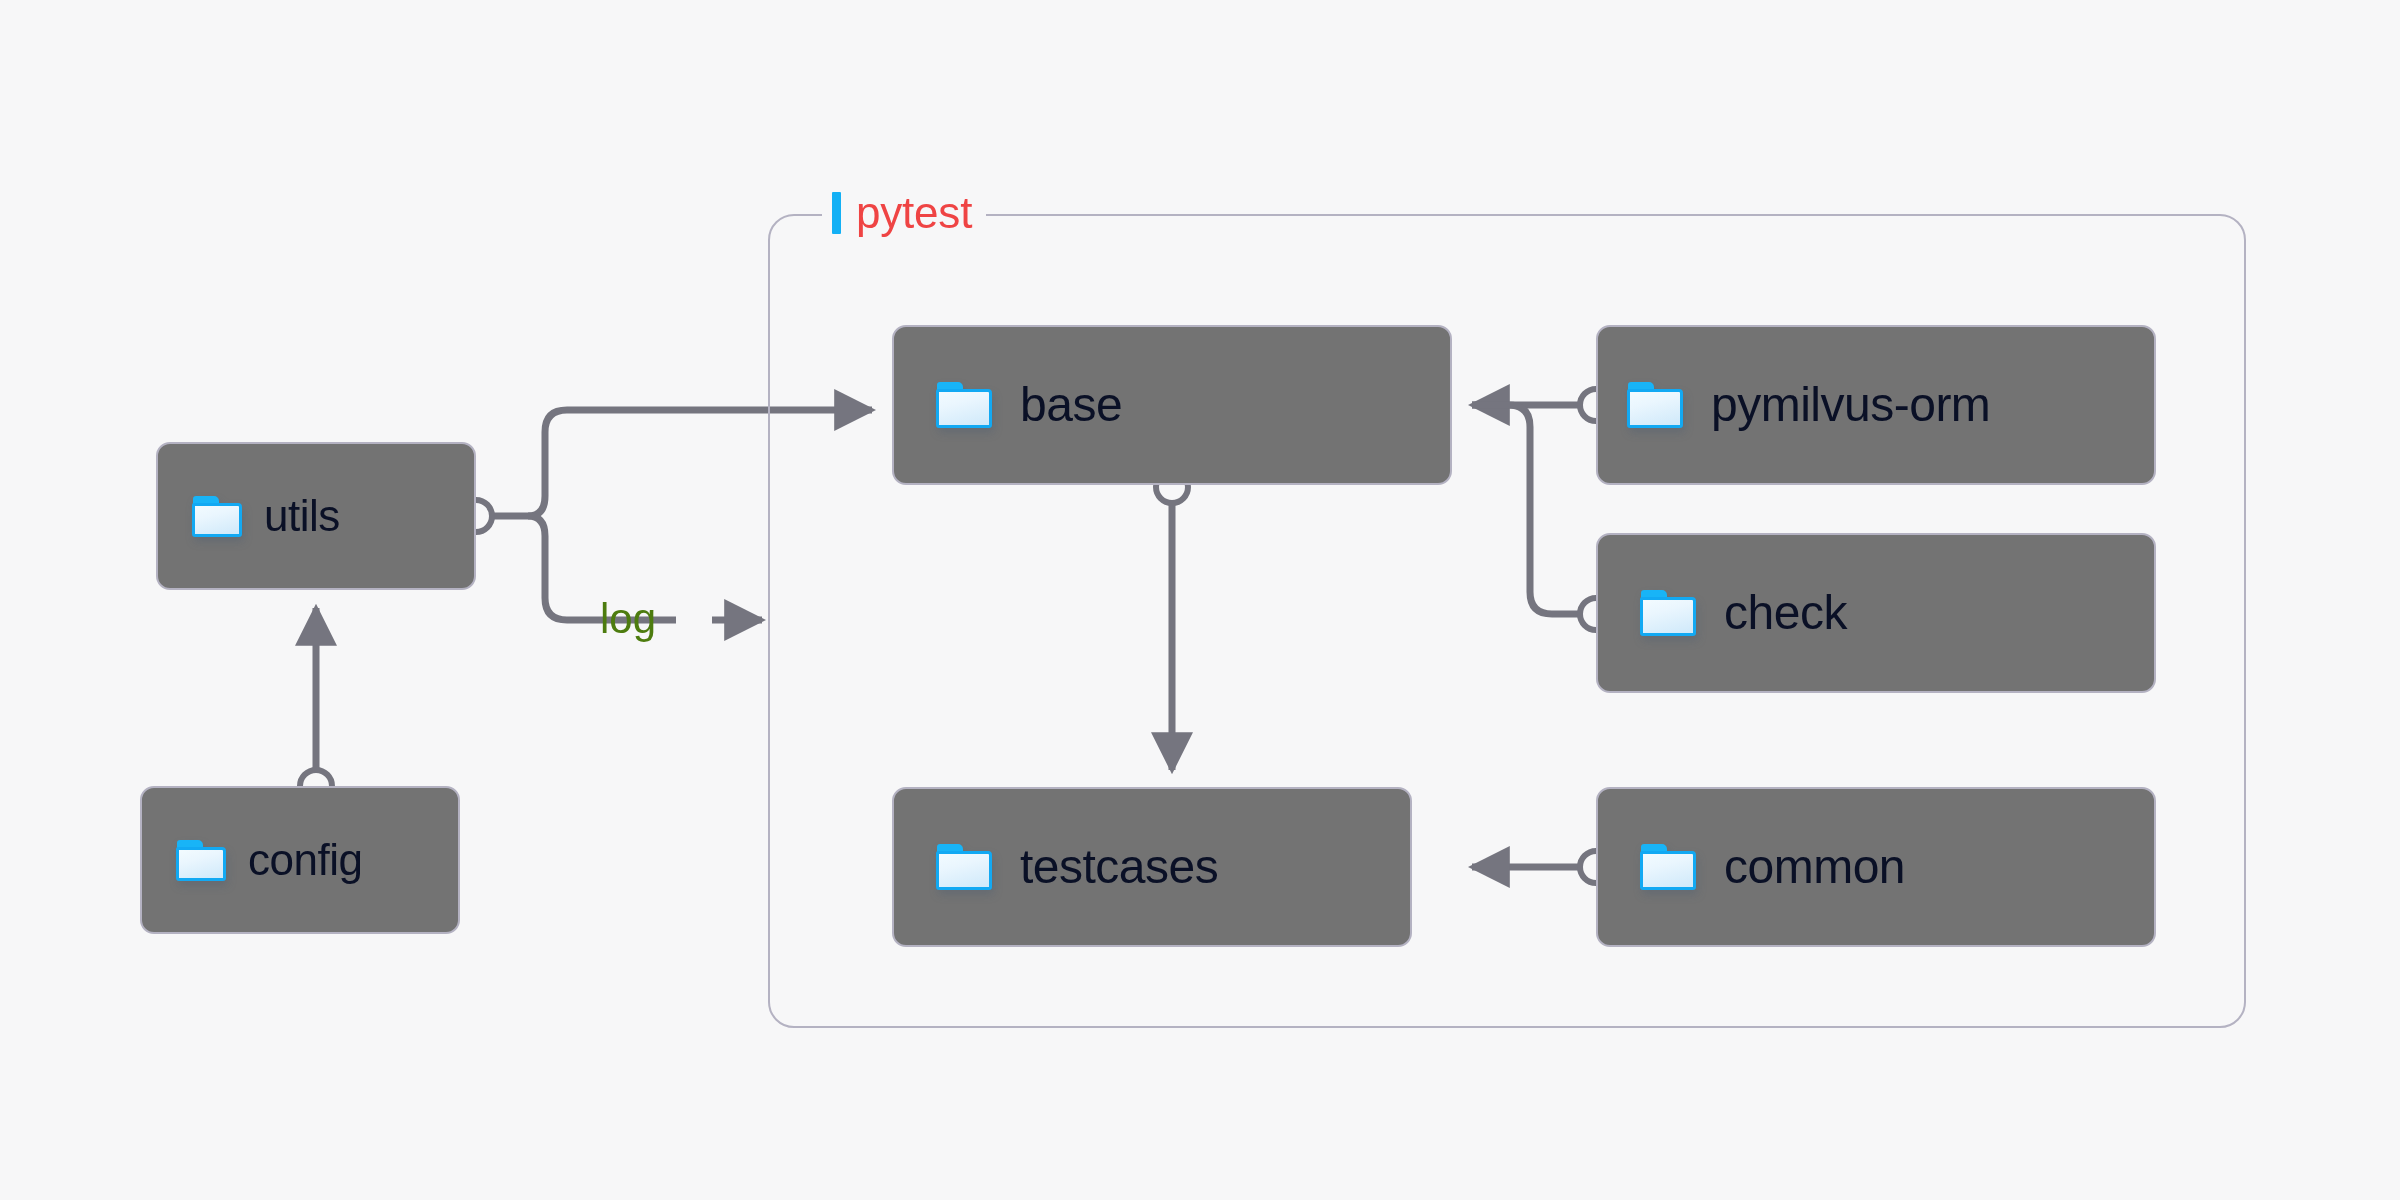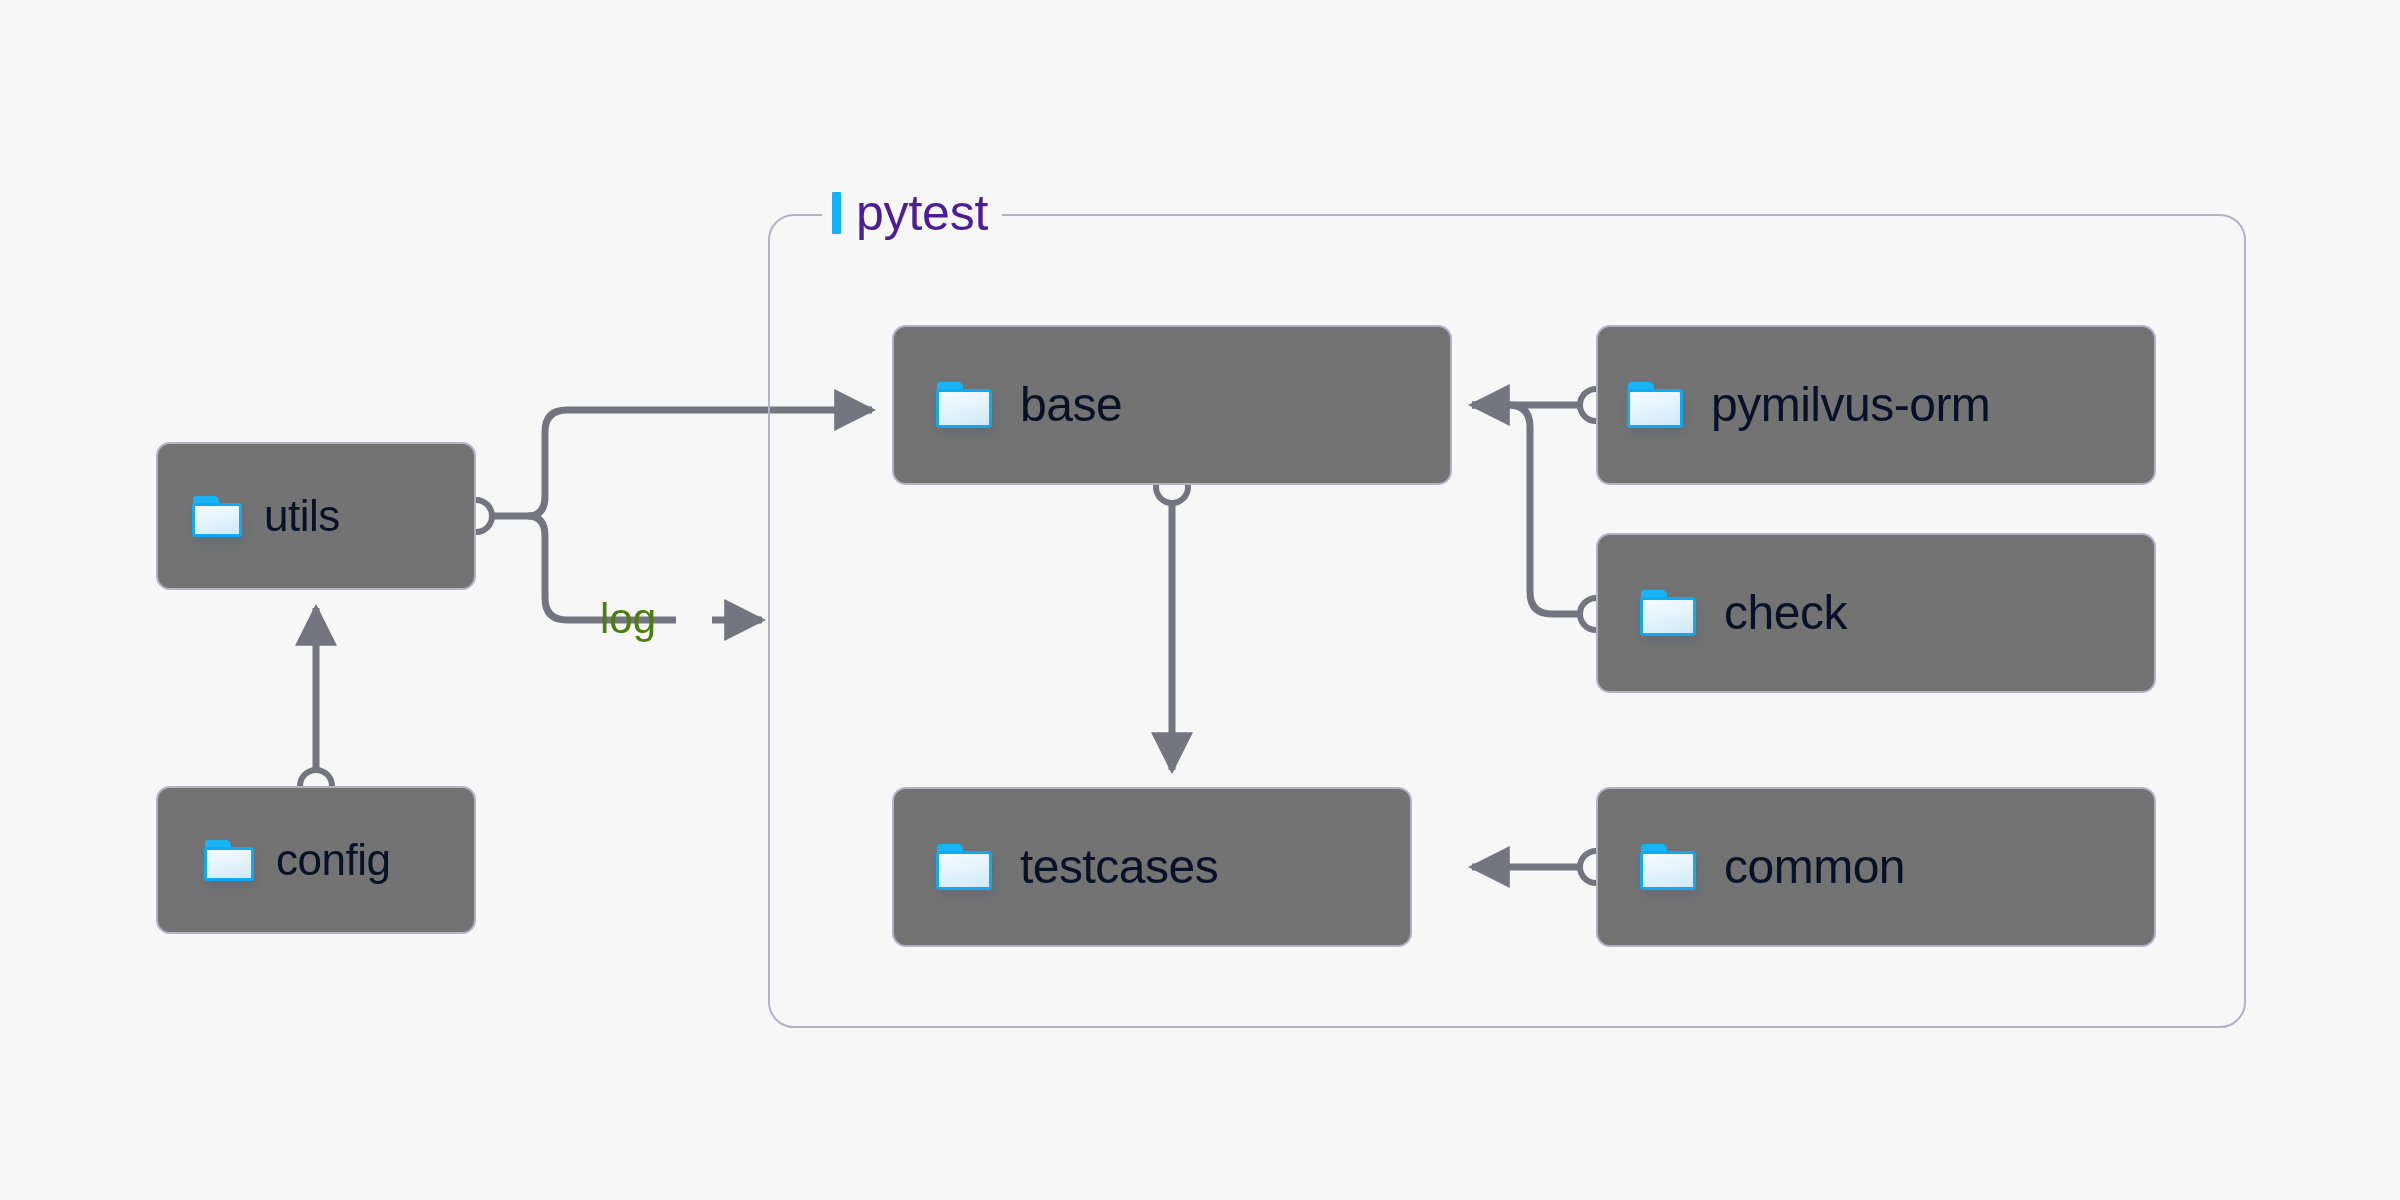--- a/index.html
+++ b/index.html
@@ -48,22 +48,22 @@
     box-sizing: border-box;
   }
   .group-label .bar {
     width: 9px;
     height: 42px;
     background: #13b0f5;
     border-radius: 1px;
     flex: none;
   }
   .group-label .txt {
-    font-size: 50px;
-    color: #4c1d95;
+    font-size: 44px;
+    color: #ef4444;
     letter-spacing: -0.2px;
     white-space: nowrap;
     line-height: 1;
   }
   
   .node {
     position: absolute;
     box-sizing: border-box;
     background: #737373;
     border: 2px solid #b4b2c2;
@@ -174,21 +174,21 @@
   </div>
 
   <div class="node" style="left:156px; top:442px; width:320px; height:148px; padding-left:34px; gap:22px;">
     <span class="folder" style="width:50px;height:41px;">
       <span class="tab"></span>
       <span class="body"></span>
     </span>
     <span class="label" style="font-size:44px;">utils</span>
   </div>
 
-  <div class="node" style="left:156px; top:786px; width:320px; height:148px; padding-left:46px; gap:22px;">
+  <div class="node" style="left:140px; top:786px; width:320px; height:148px; padding-left:34px; gap:22px;">
     <span class="folder" style="width:50px;height:41px;">
       <span class="tab"></span>
       <span class="body"></span>
     </span>
     <span class="label" style="font-size:44px;">config</span>
   </div>
 
   <div class="node" style="left:892px; top:325px; width:560px; height:160px;">
     <span class="folder">
       <span class="tab"></span>

